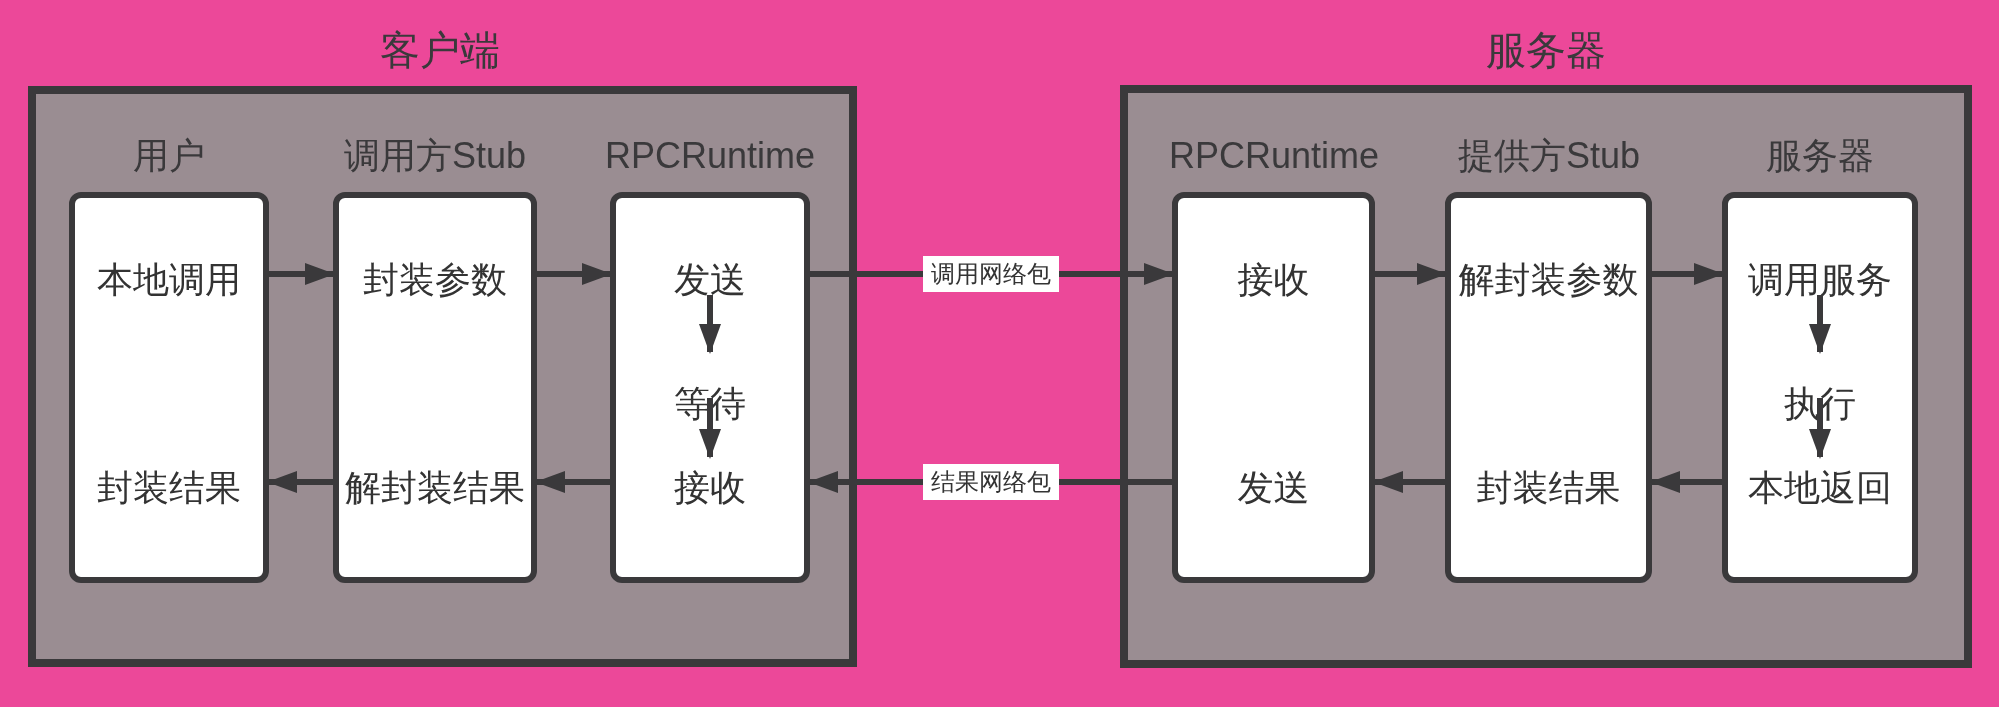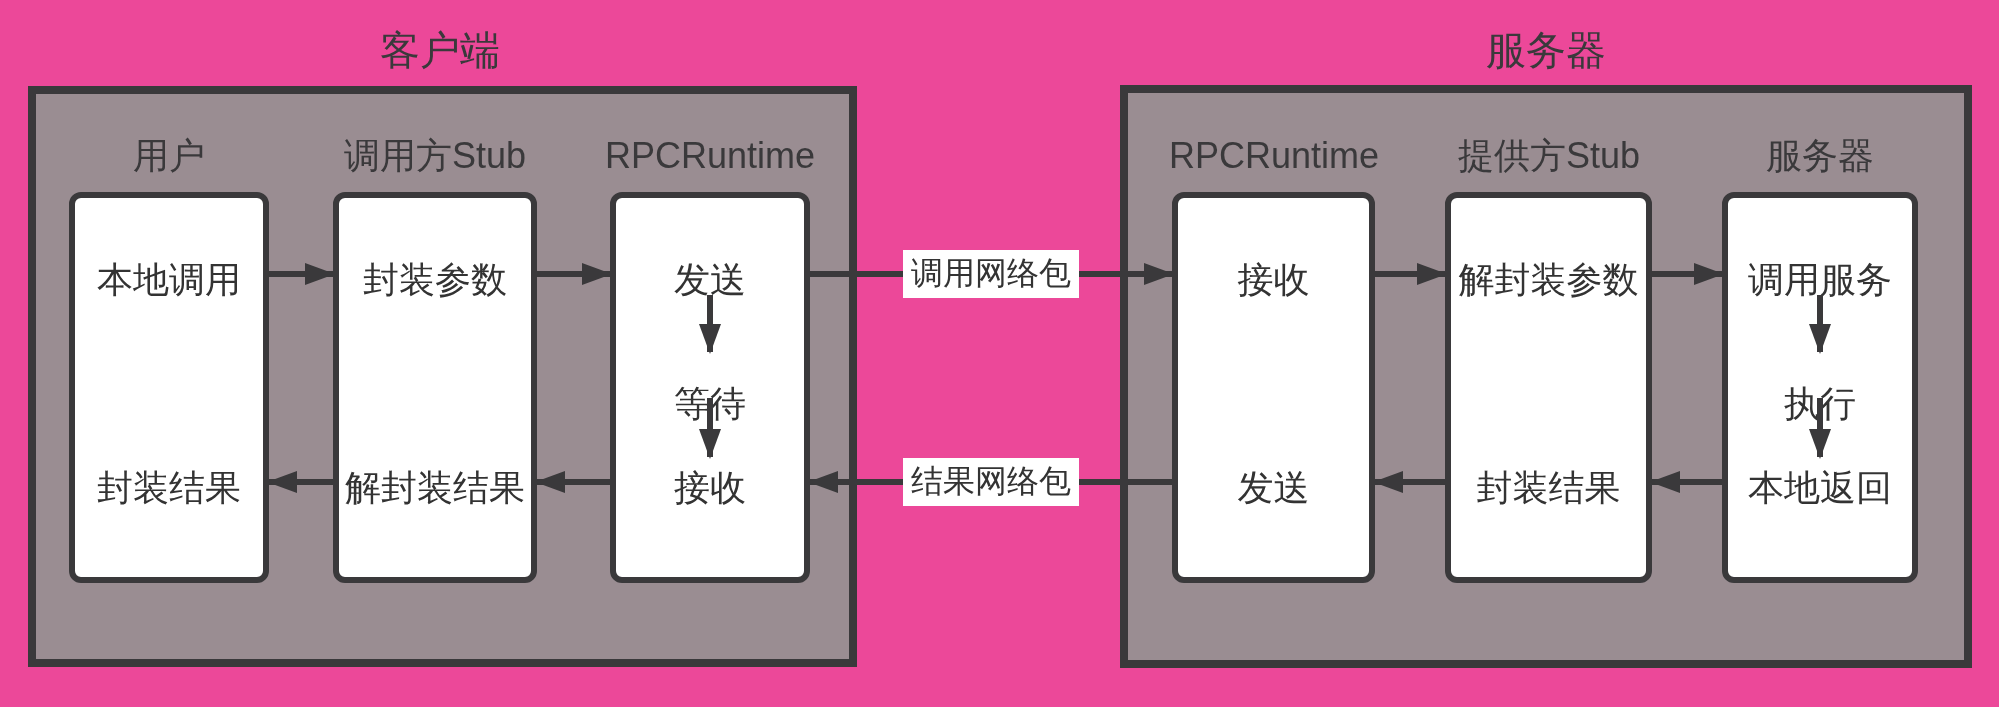--- a/index.html
+++ b/index.html
@@ -18,21 +18,21 @@
 
   .wbox{position:absolute;top:192px;height:391px;background:#ffffff;border:6px solid #3a393b;border-radius:12px;box-sizing:border-box;}
   .wbox .row{position:absolute;left:50%;transform:translate(-50%,-50%);font-size:36px;color:#333333;white-space:nowrap;}
   .row.r-top{top:82px;}
   .row.r-mid{top:186px;margin-top:20px;}
   .row.r-bot{top:290px;}
 
   svg.arrows{position:absolute;left:0;top:0;width:1999px;height:707px;pointer-events:none;}
   svg.arrows path.a{stroke:#3a393b;stroke-width:6;fill:none;}
 
-  .link-label{position:absolute;transform:translate(-50%,-50%);font-size:32px;color:#333333;background:#ffffff;padding:2px 8px;white-space:nowrap;}
+  .link-label{position:absolute;transform:translate(-50%,-50%);font-size:24px;color:#333333;background:#ffffff;padding:2px 8px;white-space:nowrap;}
   .link-label.request{left:991px;top:274px;}
   .link-label.response{left:991px;top:482px;}
 </style>
 </head>
 <body>
 
 <div class="stage">
 
   <div class="panel-title client">客户端</div>
   <div class="panel-title server">服务器</div>

